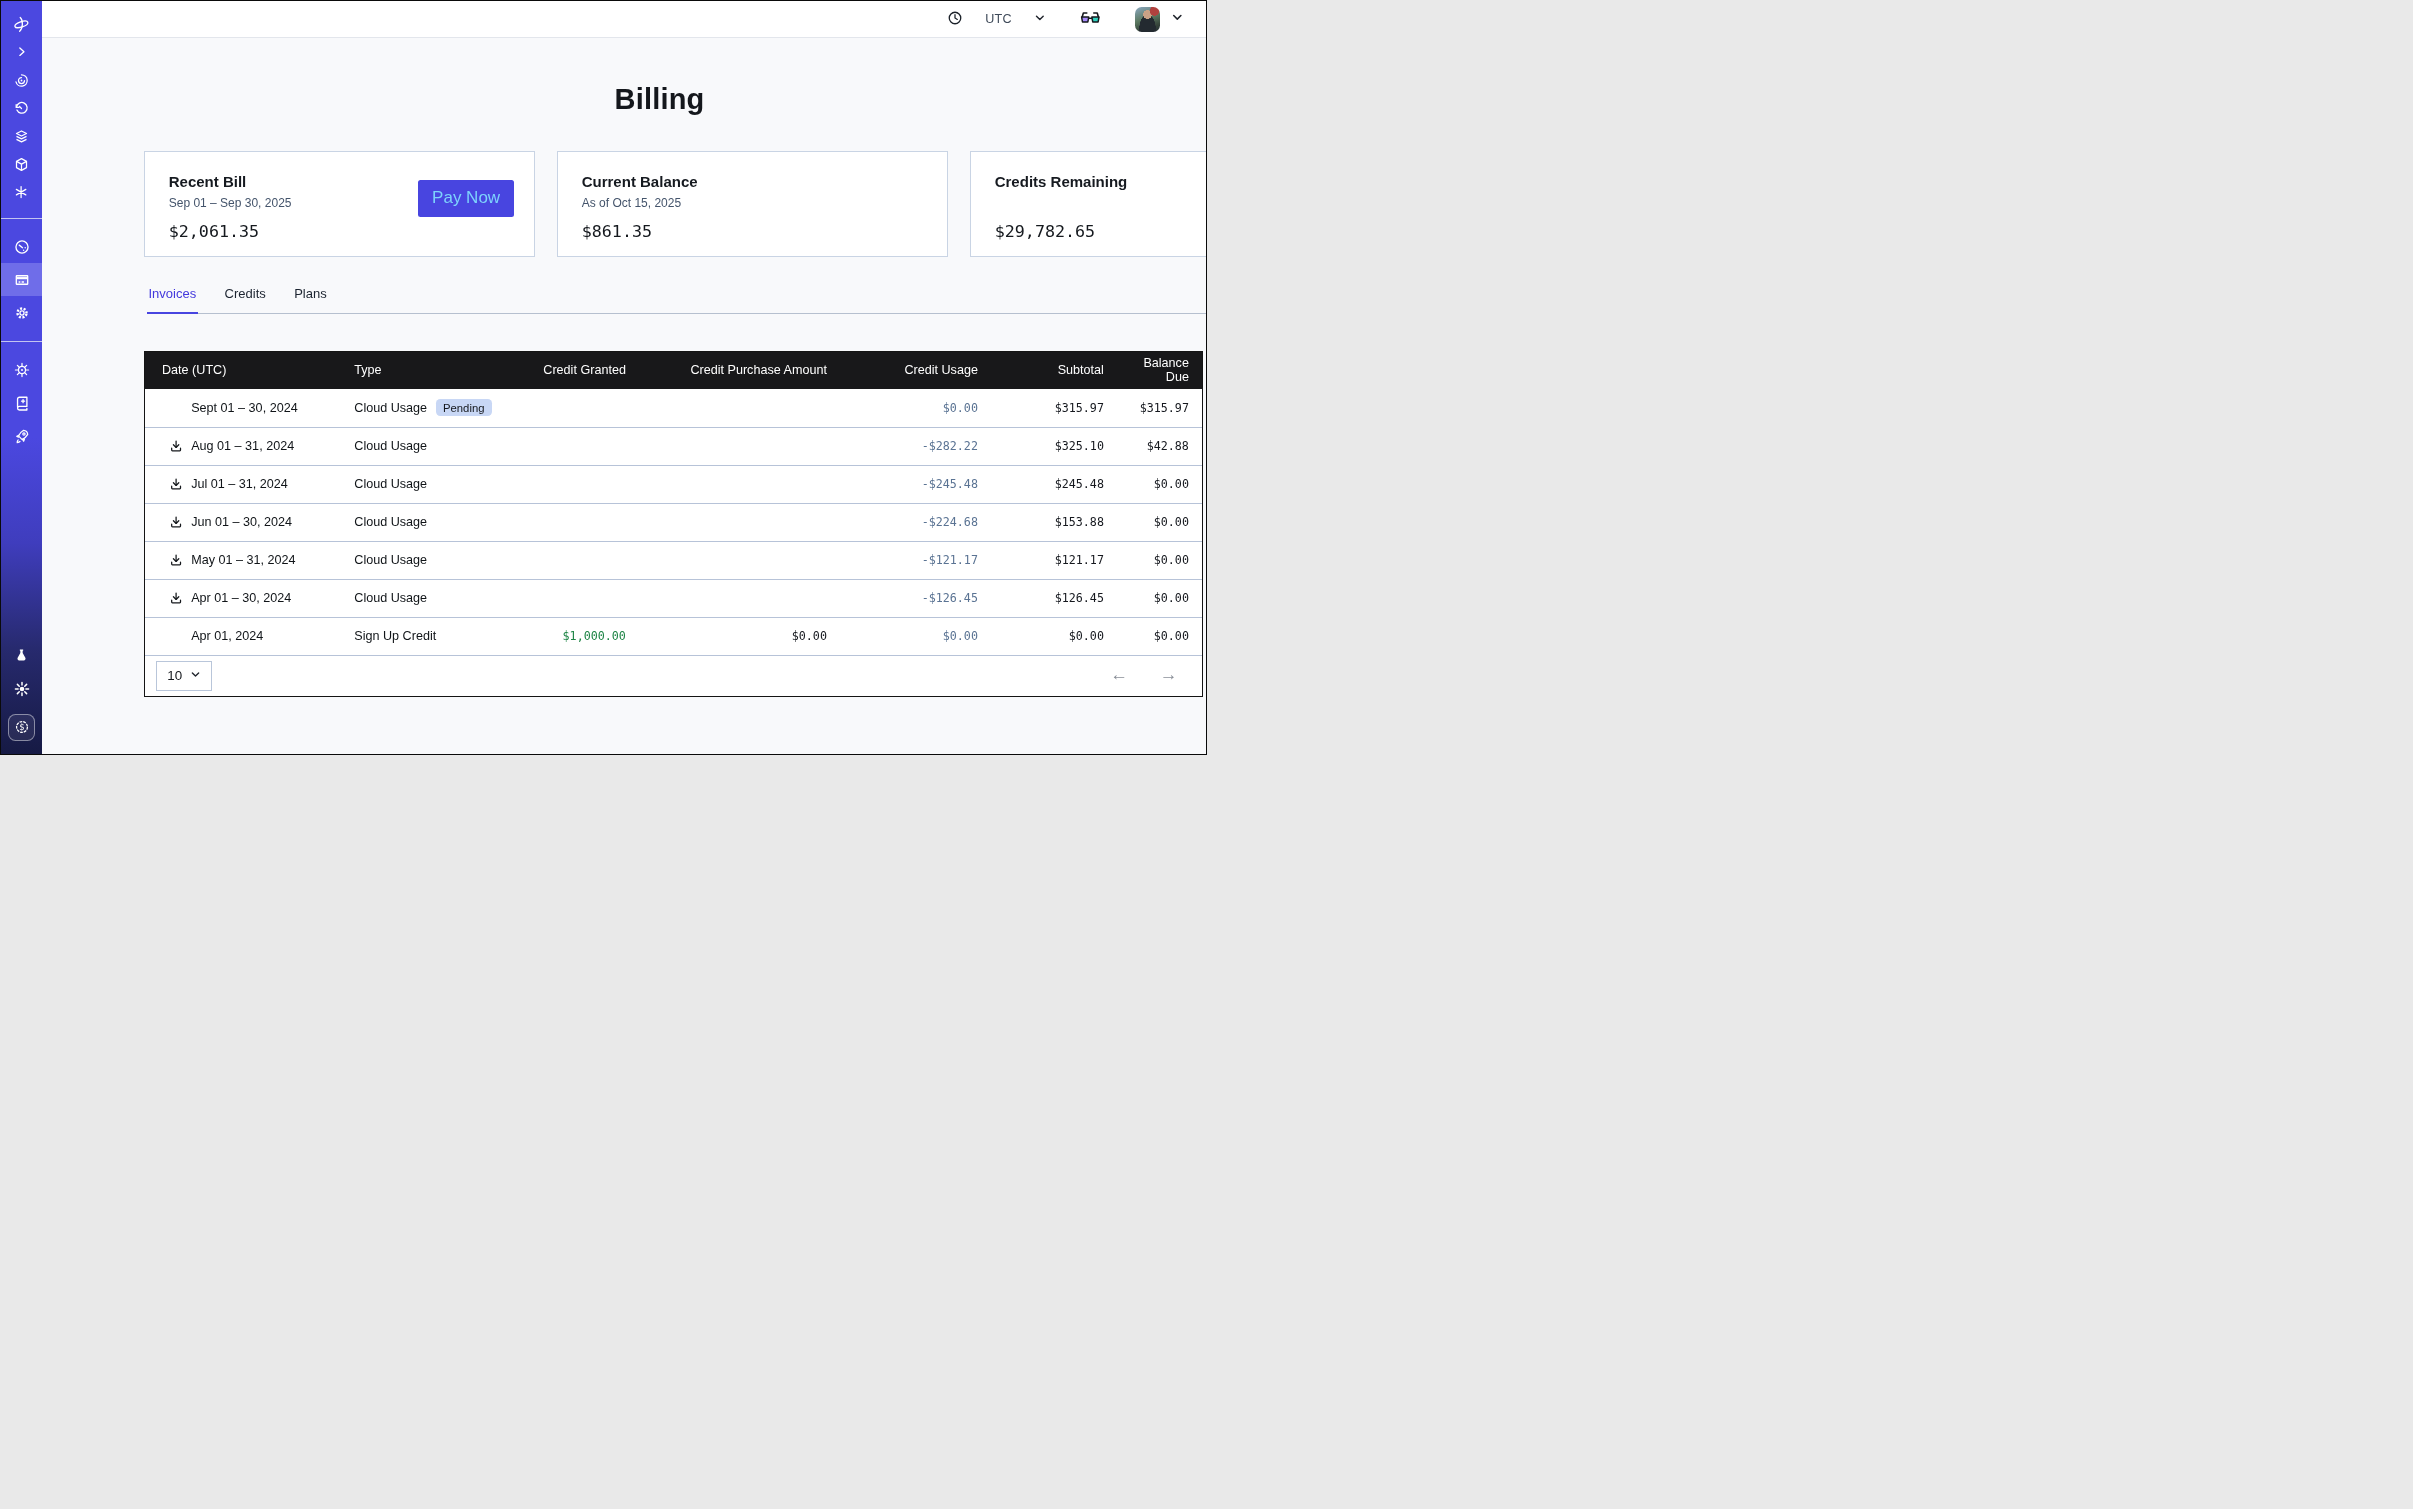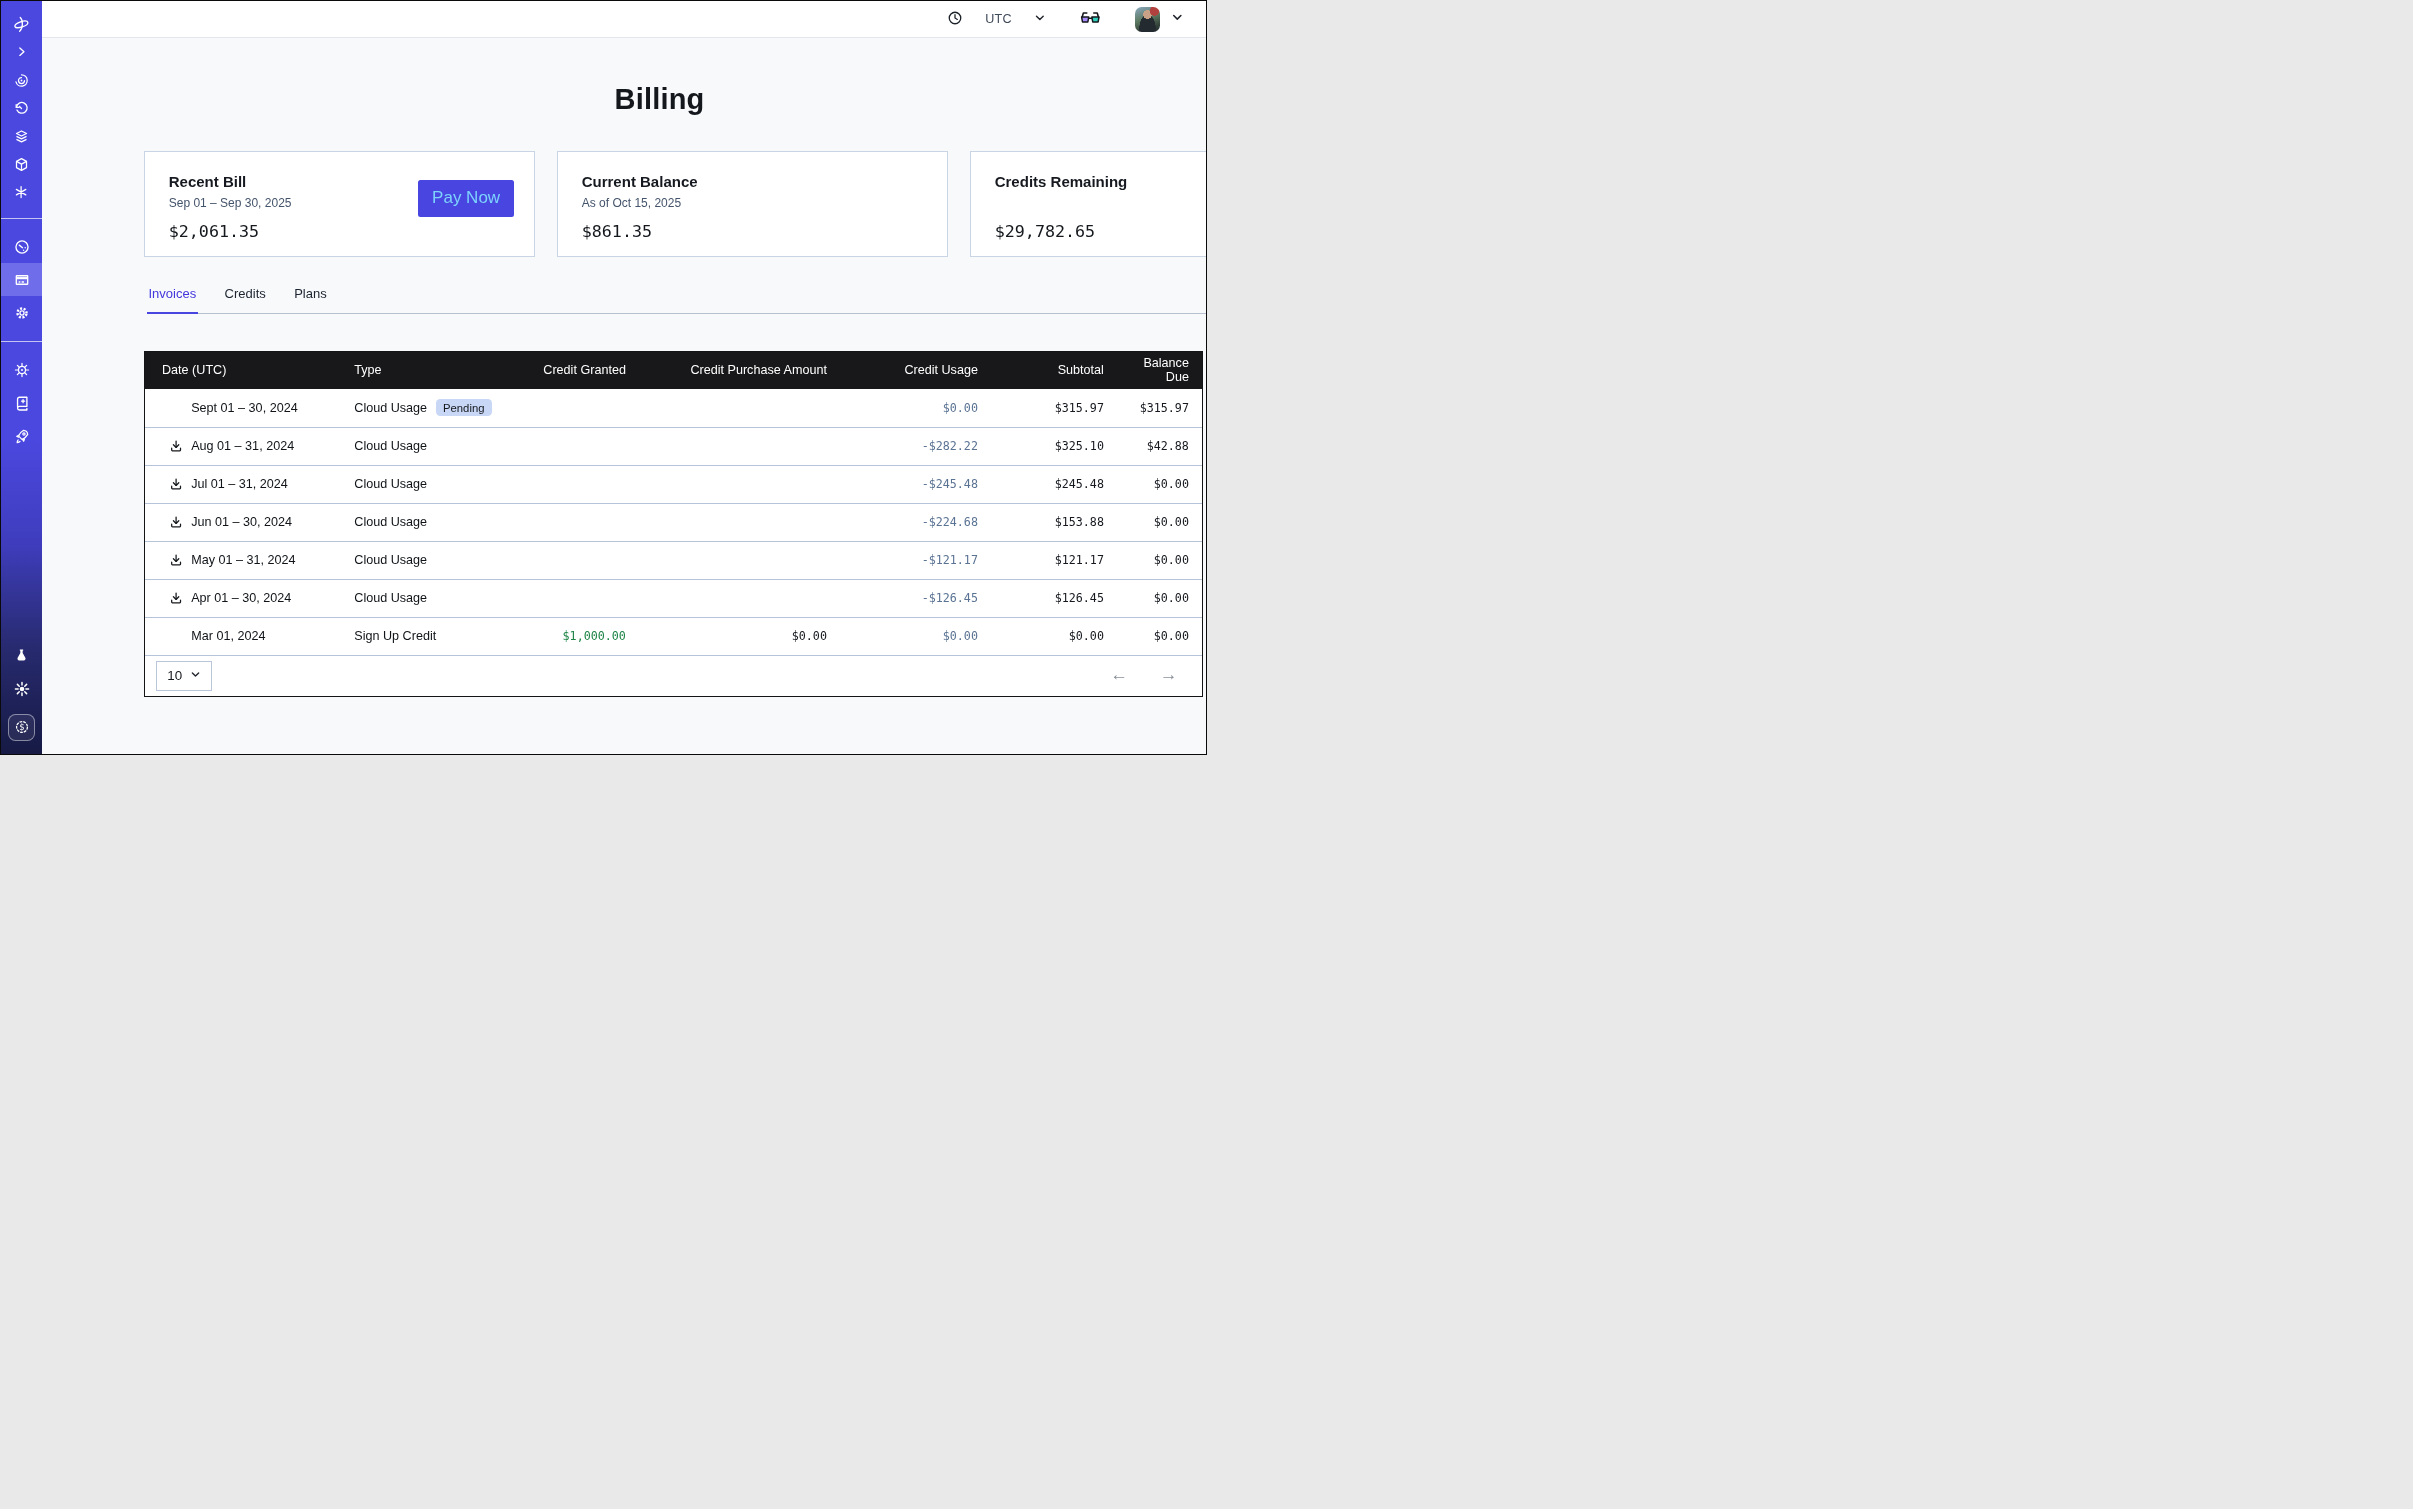--- a/index.html
+++ b/index.html
@@ -452,21 +452,21 @@
 
           <div class="trow tbody-row">
             <div class="cell date-cell">
               <button class="dl-btn" title="" style="visibility: hidden;">
                 <svg width="14.2" height="14.2" viewBox="0 0 18 18" fill="none" stroke="#16191d" stroke-width="1.6" stroke-linecap="round" stroke-linejoin="round">
                   <path d="M9 2.6v8"></path>
                     <path d="m5.6 7.3 3.4 3.4 3.4-3.4"></path>
                   <path d="M3.4 11.6v2.5c0 .5.4.9.9.9h9.4c.5 0 .9-.4.9-.9v-2.5"></path>
                 </svg>
               </button>
-              <span>Mar 01, 2024</span>
+              <span>Apr 01, 2024</span>
             </div>
             <div class="cell type-cell">
               <span>Sign Up Credit</span>
 
             </div>
             <div class="cell right amt granted">$1,000.00</div>
             <div class="cell right amt">$0.00</div>
             <div class="cell right amt usage">$0.00</div>
             <div class="cell right amt">$0.00</div>
             <div class="cell right amt">$0.00</div>

